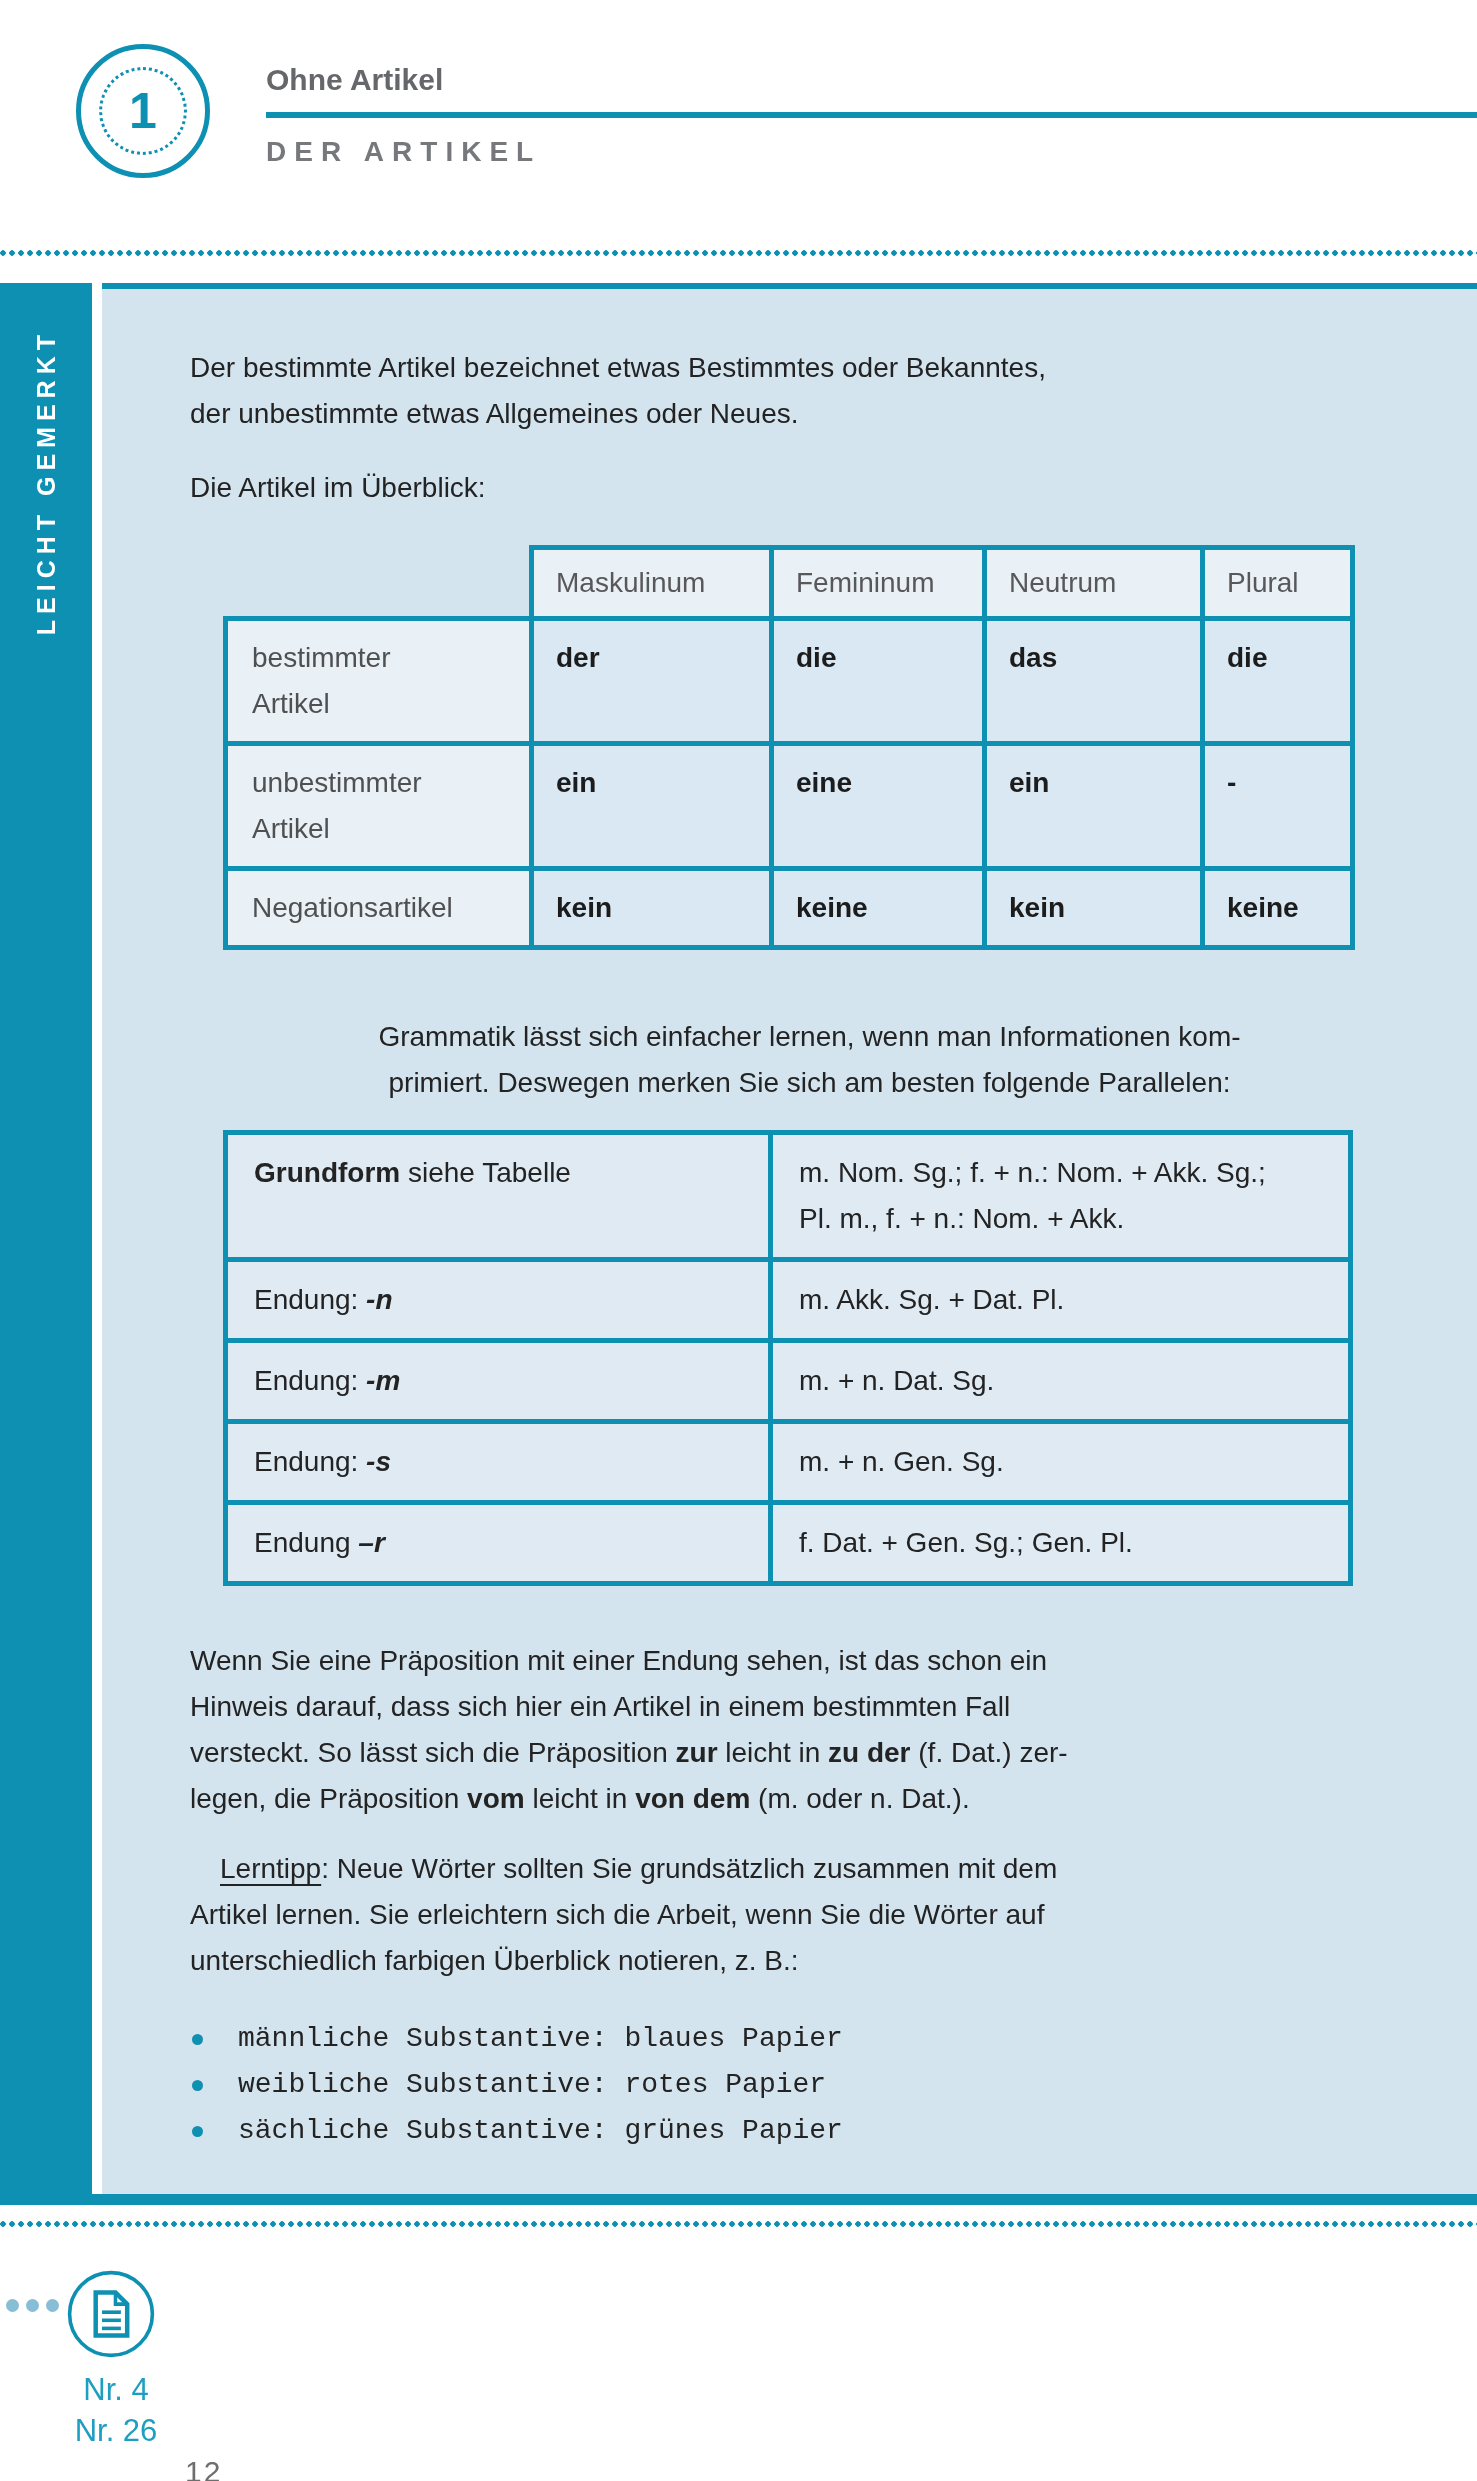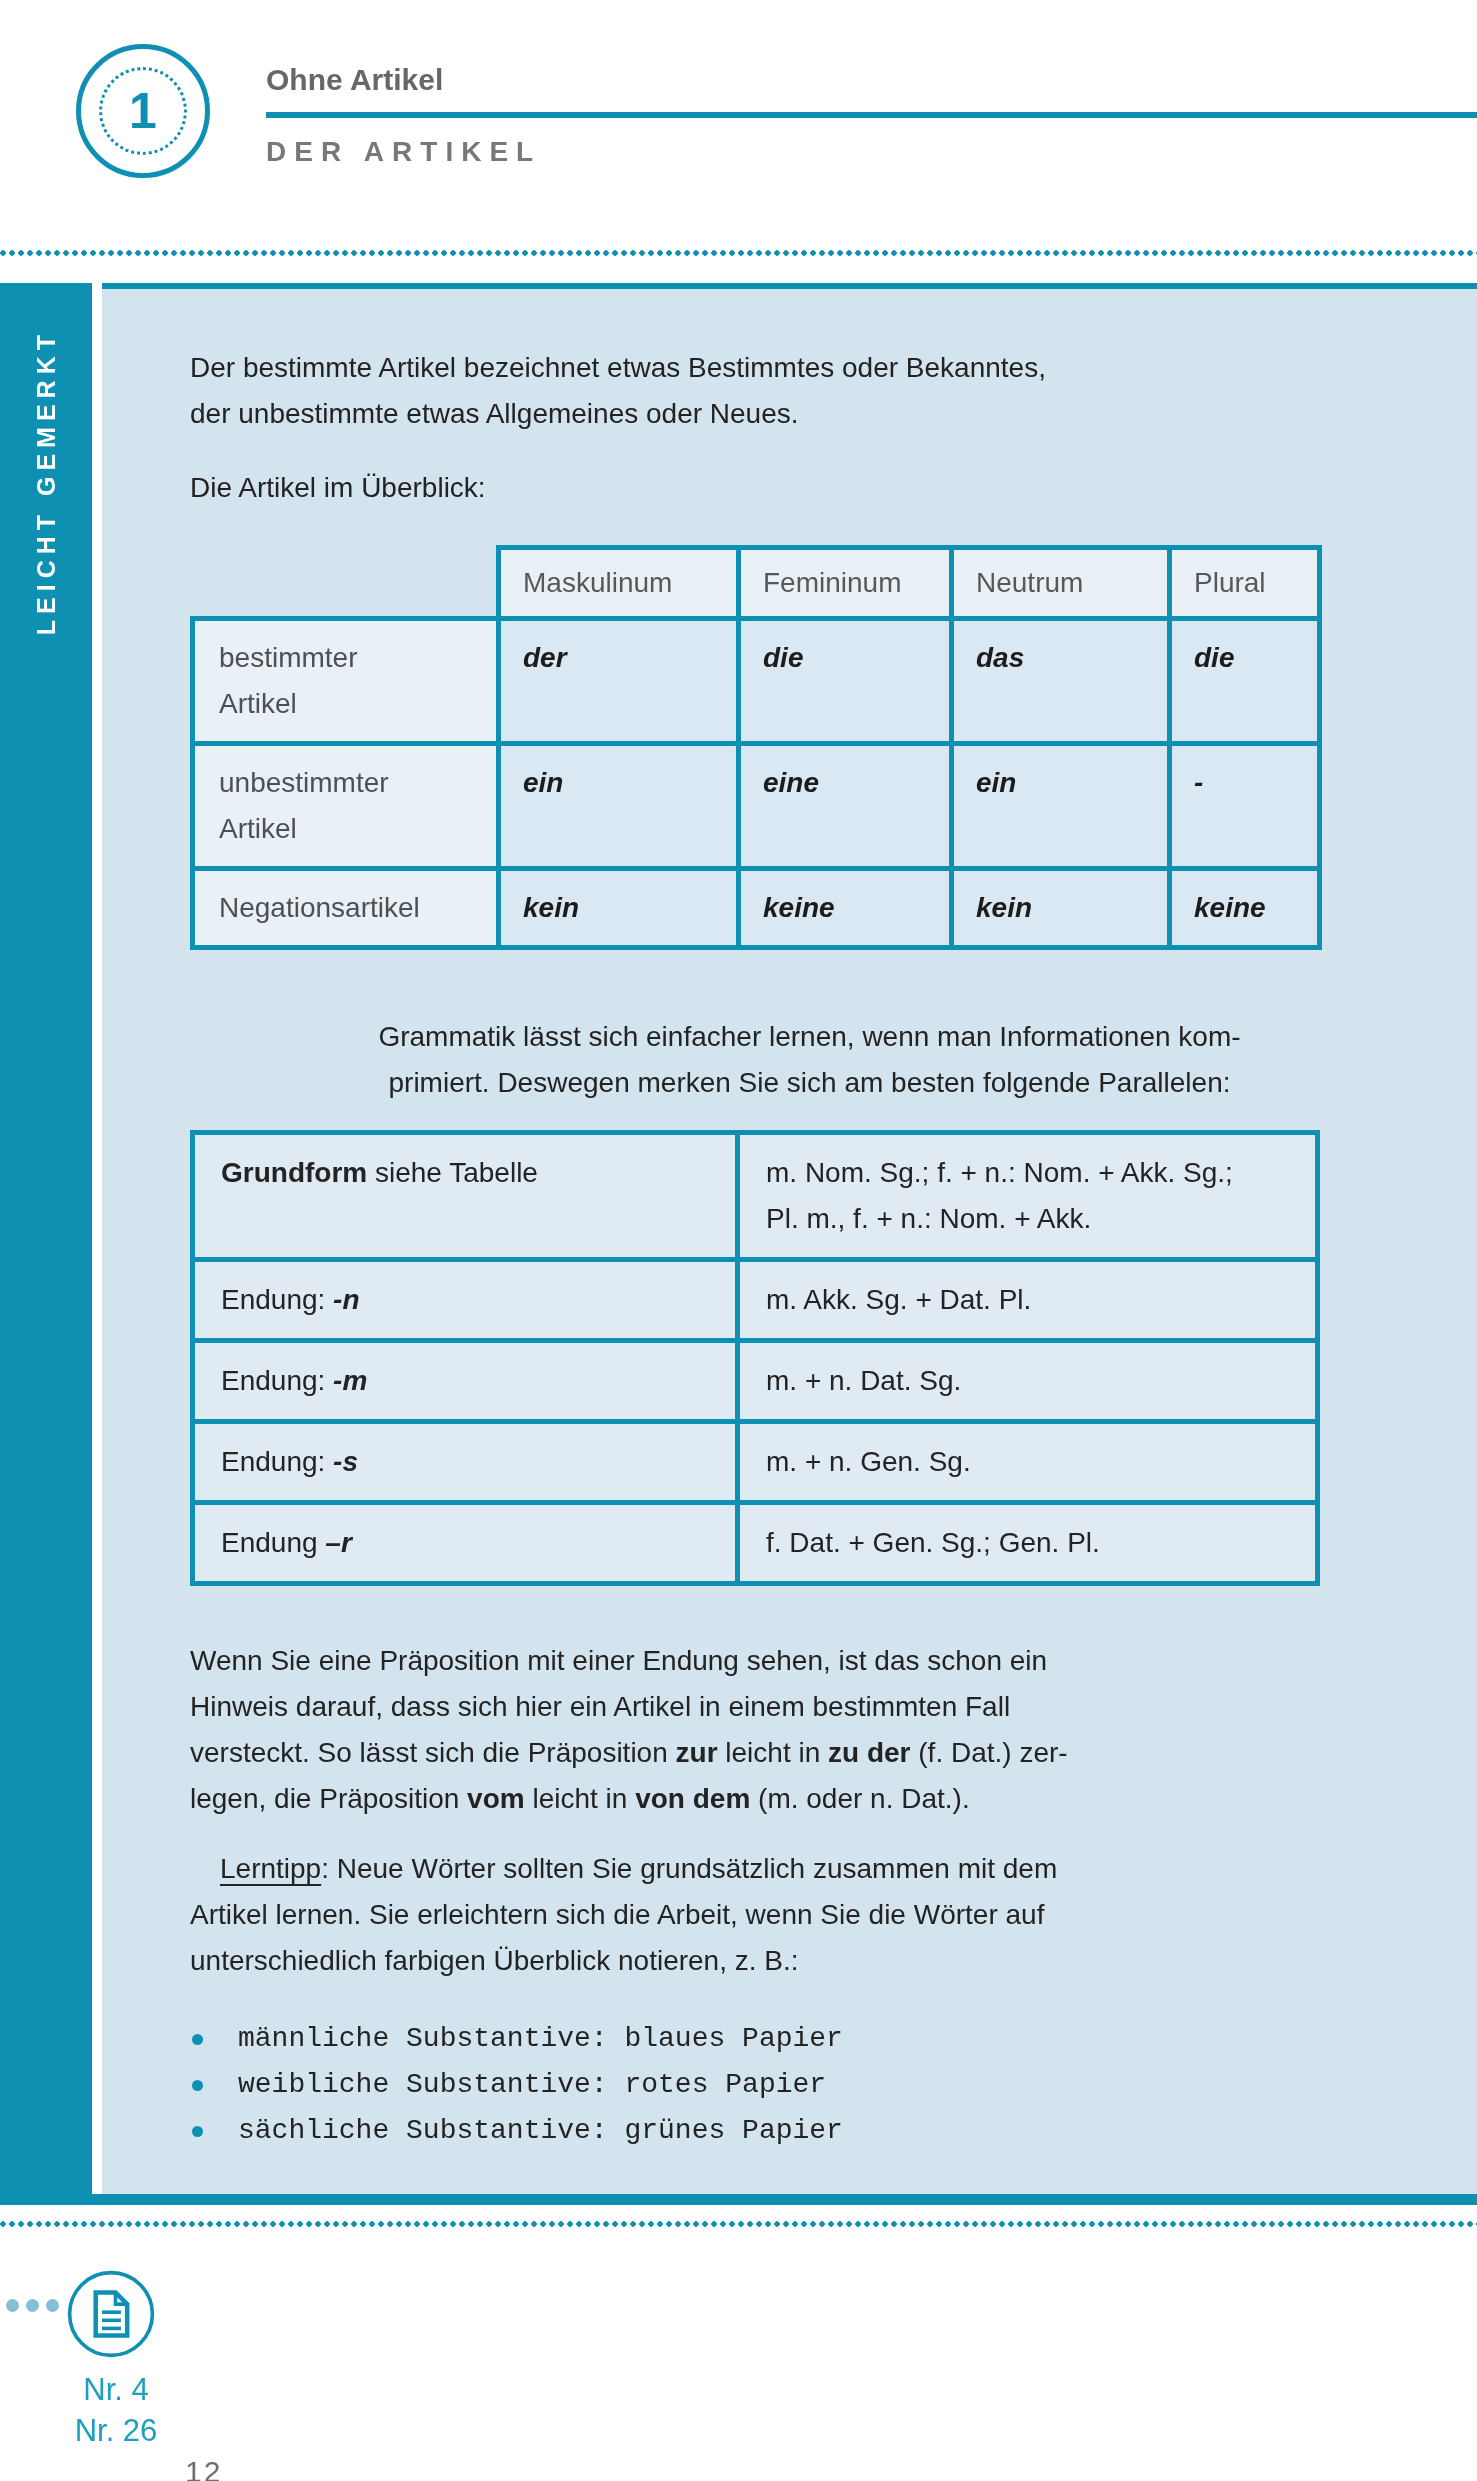--- a/index.html
+++ b/index.html
@@ -70,29 +70,29 @@
     flex:1;background:var(--box-bg);border-top:6px solid var(--teal);
     padding:56px 48px 40px 88px;
   }
   .para .line{white-space:nowrap;}
   .intro{margin-bottom:28px;}
   .heading-line{margin-bottom:34px;}
   .b{font-weight:bold;}
   .u{text-decoration:underline;text-underline-offset:6px;margin-left:30px;}
 
   
-  table{border-collapse:collapse;table-layout:fixed;}
+  table{border-collapse:collapse;table-layout:fixed;margin-left:33px;}
   .t1{width:1127px;margin-bottom:64px;}
   .t1 th,.t1 td{border:5px solid var(--teal);vertical-align:top;}
   .t1 th{
     background:var(--cell-light);color:var(--gray-head);font-weight:normal;
     text-align:left;padding:10px 22px;vertical-align:middle;
   }
   .t1 td.lbl{background:var(--cell-light);color:var(--gray-label);padding:14px 24px;}
-  .t1 td.val{background:var(--cell-mid);color:#1c1c1d;font-weight:bold;font-style:italic;padding:14px 22px;}
+  .t1 td.val{background:var(--cell-mid);color:#1c1c1d;font-weight:bold;padding:14px 22px;}
   .t1 td.ghost{background:transparent;border:none;}
 
   
   .grammatik{margin-bottom:24px;text-align:center;}
   .t2{width:1125px;margin-bottom:52px;border-radius:28px;}
   .t2 td{border:5px solid var(--teal);background:var(--cell-t2);padding:15px 26px;vertical-align:top;}
   .t2 .bld{font-weight:bold;}
   .t2 .endg{font-weight:bold;font-style:italic;}
   .t2 .val2 div{white-space:nowrap;}
 

